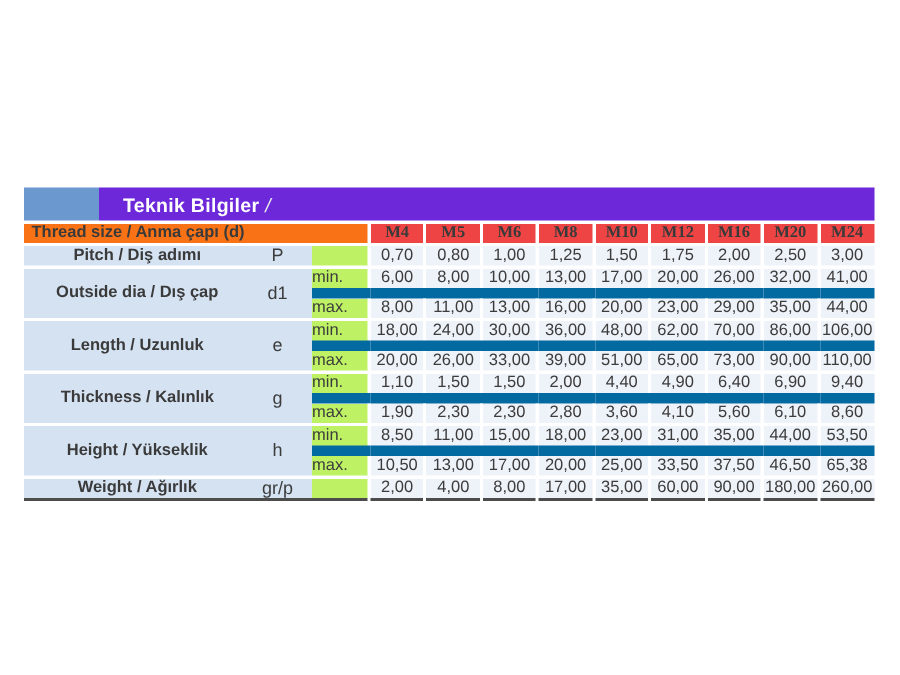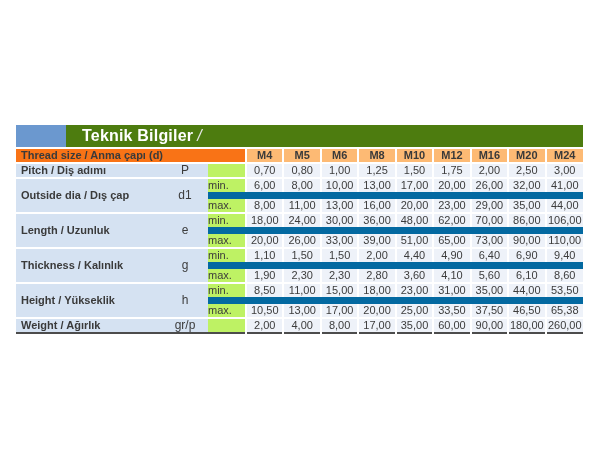--- a/index.html
+++ b/index.html
@@ -5,34 +5,34 @@
   html,body{margin:0;padding:0;}
   body{
     width:600px;height:450px;background:#ffffff;position:relative;overflow:hidden;
     font-family:"Liberation Sans",sans-serif;
   }
   .block{position:absolute;left:16px;top:125px;width:567px;}
 
   
   .titlebar{display:flex;height:22px;}
   .accent{width:50px;background:#6b98cf;}
-  .bar{flex:1;background:#4d7c0f;color:#ffffff;display:flex;align-items:center;
-       padding-left:16px;font-size:16px;letter-spacing:0.2px;}
+  .bar{flex:1;background:#6d28d9;color:#ffffff;display:flex;align-items:center;
+       padding-left:16px;font-size:13px;letter-spacing:0.2px;}
   .t-bold{font-weight:bold;}
   .t-sep{font-style:italic;color:#e9e9e9;margin:0 4px;}
   .t-it{font-style:italic;color:#e9e9e9;}
 
   
   table{border-collapse:collapse;table-layout:fixed;width:100%;margin-top:2px;
         border-bottom:2px solid #4c4c4c;}
   td{height:13px;line-height:13px;font-size:11px;color:#3c3c3c;padding:0;
      white-space:nowrap;overflow:hidden;}
   .lh{background:#f97316;text-align:left;padding-left:5px;font-weight:bold;color:#3a3a3a;}
-  .ch{background:#fdba74;text-align:center;font-weight:bold;border-left:2px solid #fff;color:#3a3a3a;}
-  .lbl{background:#d5e2f2;text-align:left;padding-left:5px;font-weight:bold;color:#3a3a3a;}
+  .ch{background:#ef4444;text-align:center;font-weight:bold;border-left:2px solid #fff;color:#3a3a3a;font-family:Liberation Serif, serif;}
+  .lbl{background:#d5e2f2;text-align:center;padding-left:5px;font-weight:bold;color:#3a3a3a;}
   .sym{background:#d5e2f2;text-align:center;font-size:12px;}
   .mm{background:#bef264;}
   .val{background:#eef2f9;text-align:center;border-left:2px solid #fff;}
   tr.g td{border-top:2px solid #fff;}
   tr.sub td{border-top:7px solid #0369a1;}
 </style>
 </head>
 <body>
 
 <div class="block">

